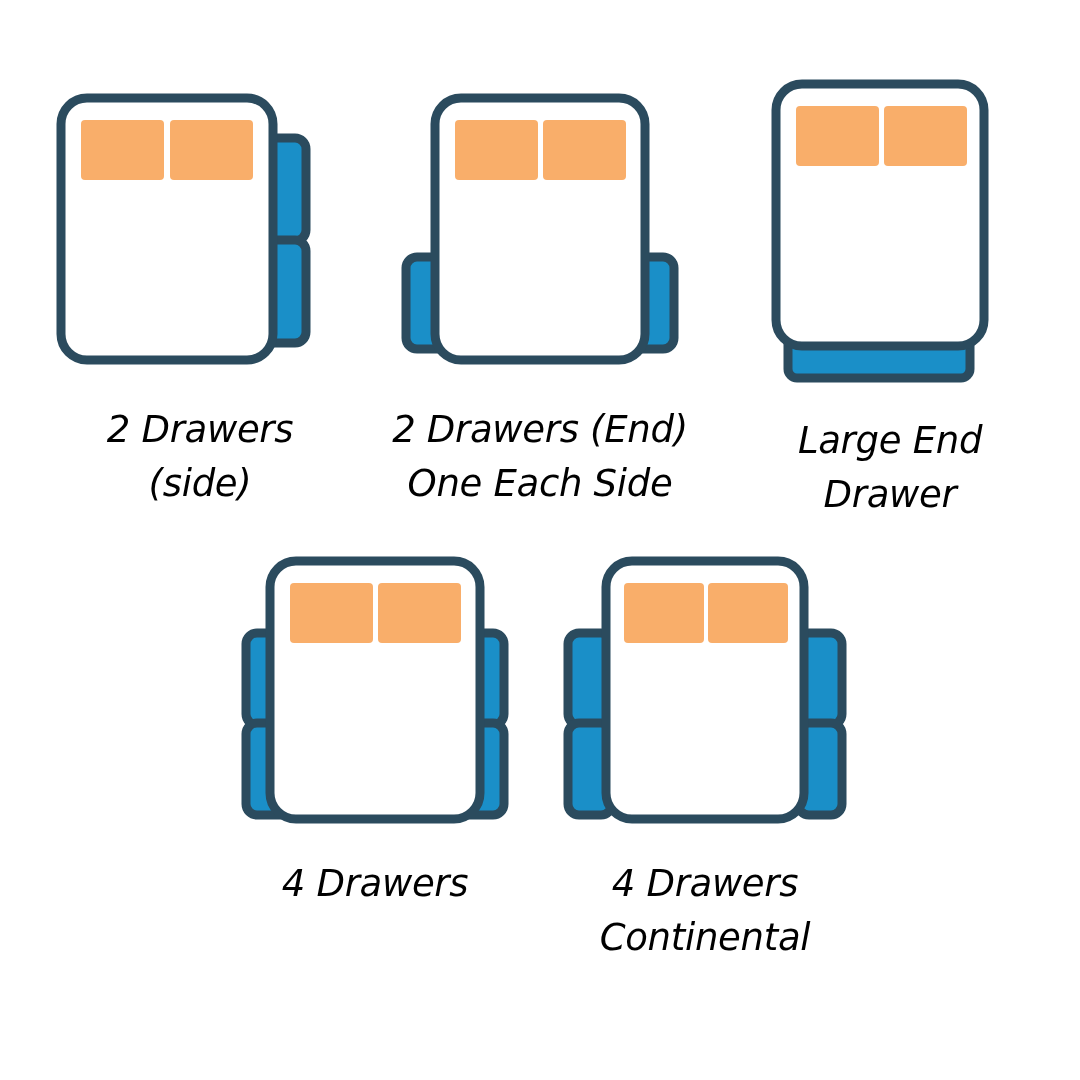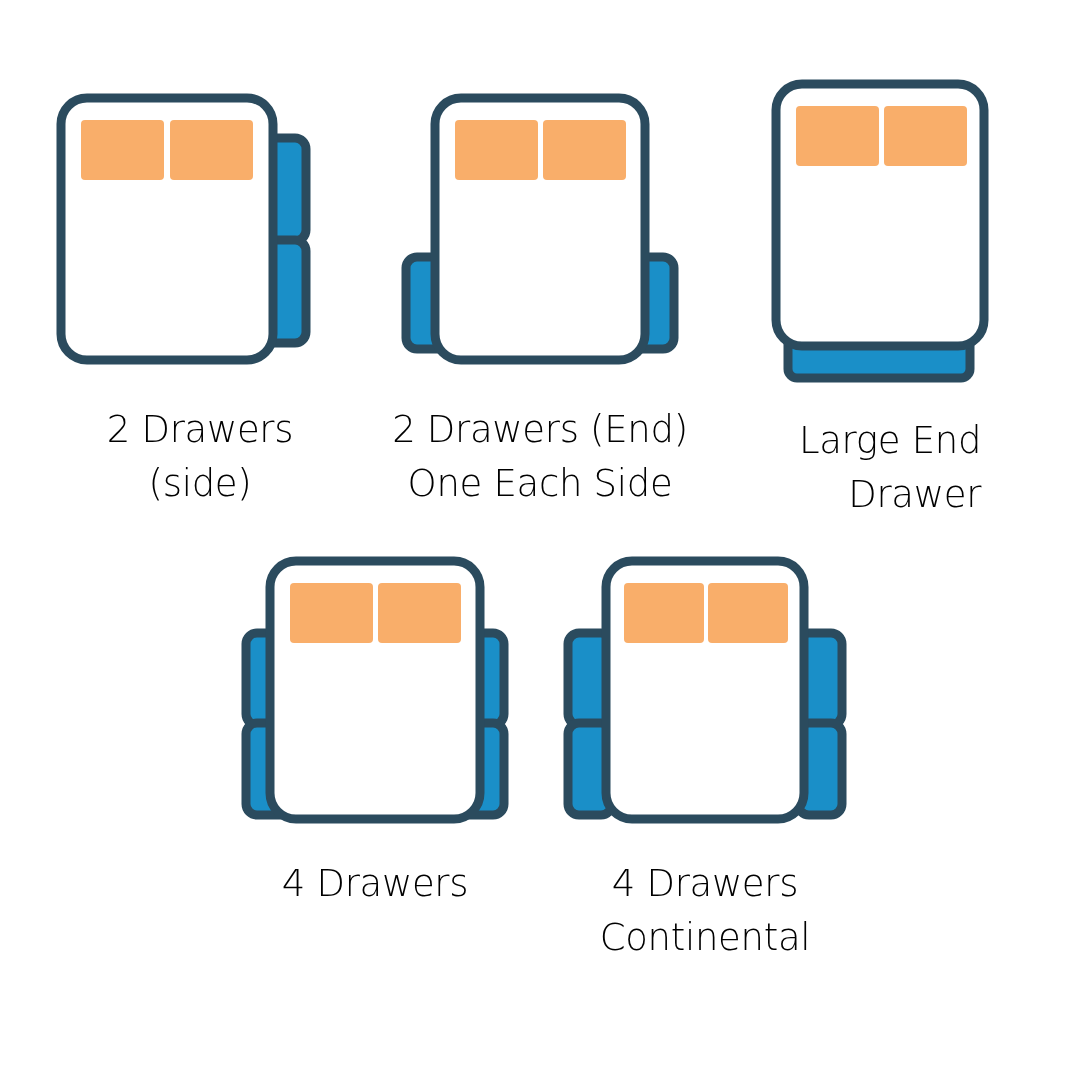--- a/index.html
+++ b/index.html
@@ -19,20 +19,21 @@
   #diagram {
     position: absolute;
     inset: 0;
   }
 
   .option {
     position: absolute;
     display: flex;
     flex-direction: column;
     align-items: center;
+    font-style: italic;
   }
 
   .bed-figure {
     position: relative;
   }
 
   .label {
     text-align: center;
     color: #000000;
     font-family: "DejaVu Sans", "Liberation Sans", sans-serif;
@@ -47,21 +48,21 @@
   #opt-0 { left: 0px;   top: 92px;  width: 400px; }
   #opt-1 { left: 340px; top: 92px;  width: 400px; justify-content: flex-end; }
   #opt-2 { left: 700px; top: 78px;  width: 380px; }
 
   
   #opt-3 { left: 175px; top: 555px; width: 400px; }
   #opt-4 { left: 505px; top: 555px; width: 400px; }
 
   #opt-0 .label { margin-top: 26px; }
   #opt-1 .label { margin-top: 26px; }
-  #opt-2 .label { margin-top: 26px; text-align: right; }
+  #opt-2 .label { margin-top: 26px; }
   #opt-3 .label { margin-top: 32px; }
   #opt-4 .label { margin-top: 32px; }
 
   .bed-svg { display: block; }
 </style>
 </head>
 <body>
 
 <div id="diagram">
 

